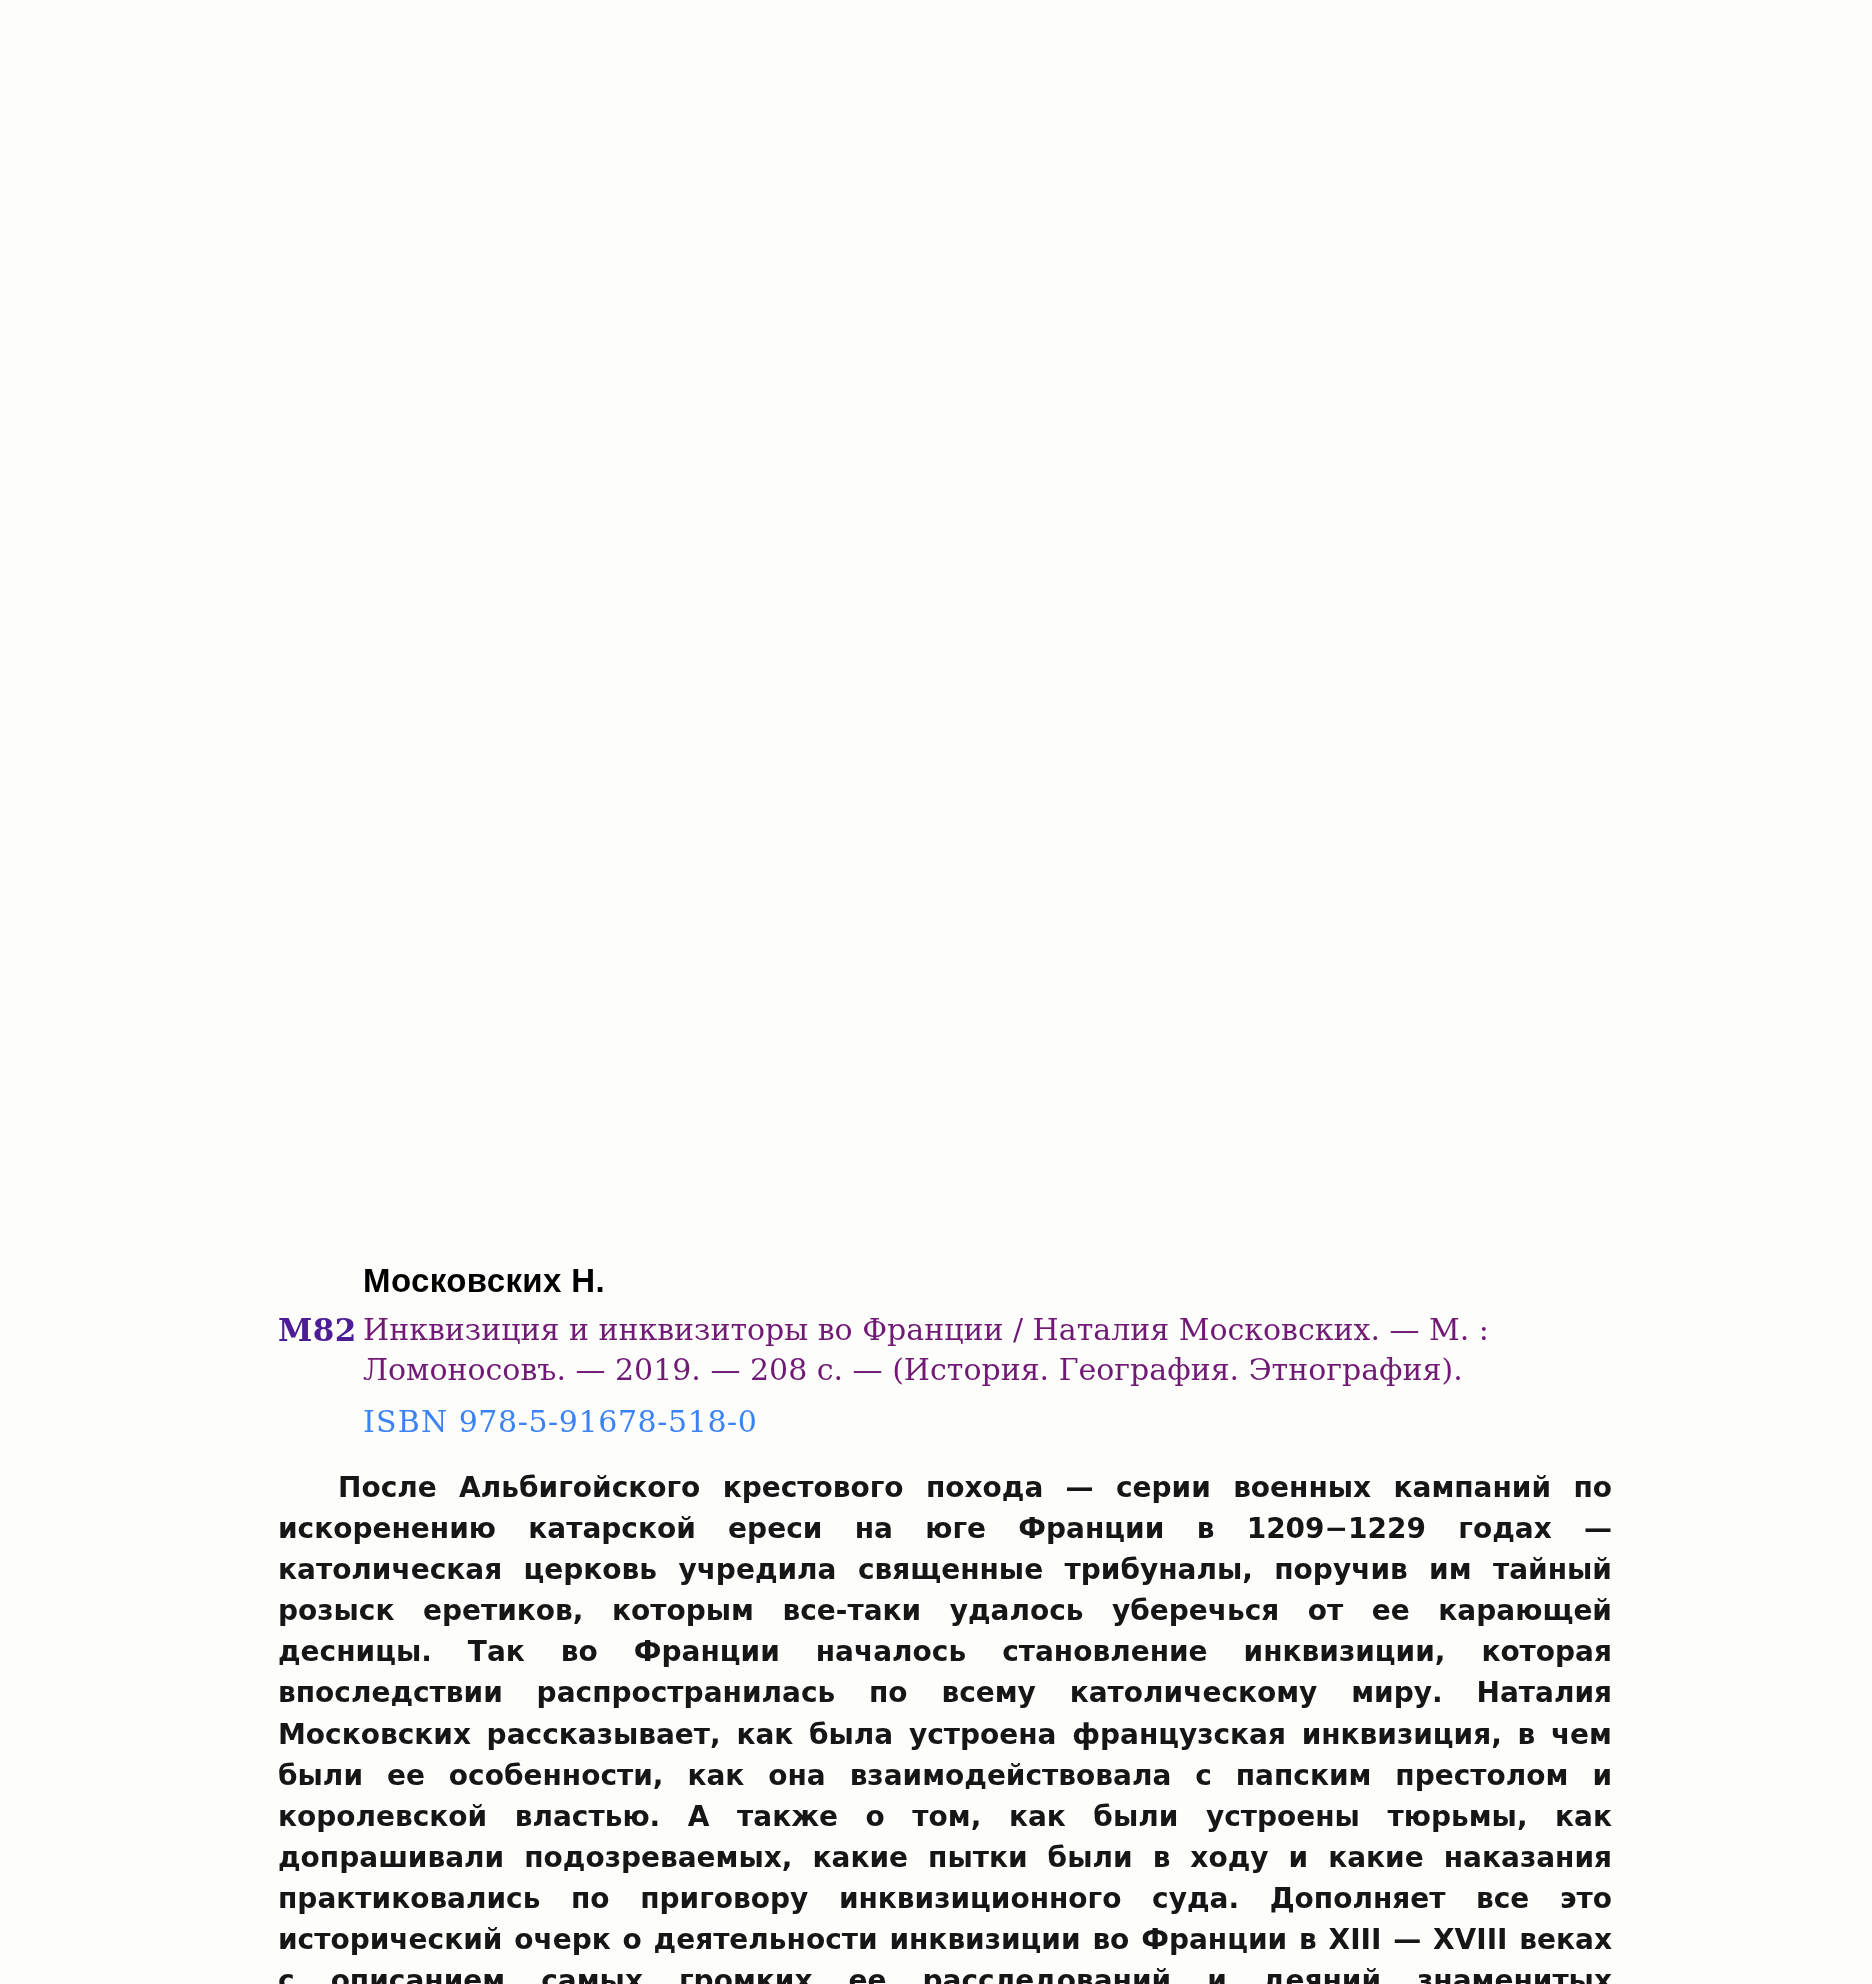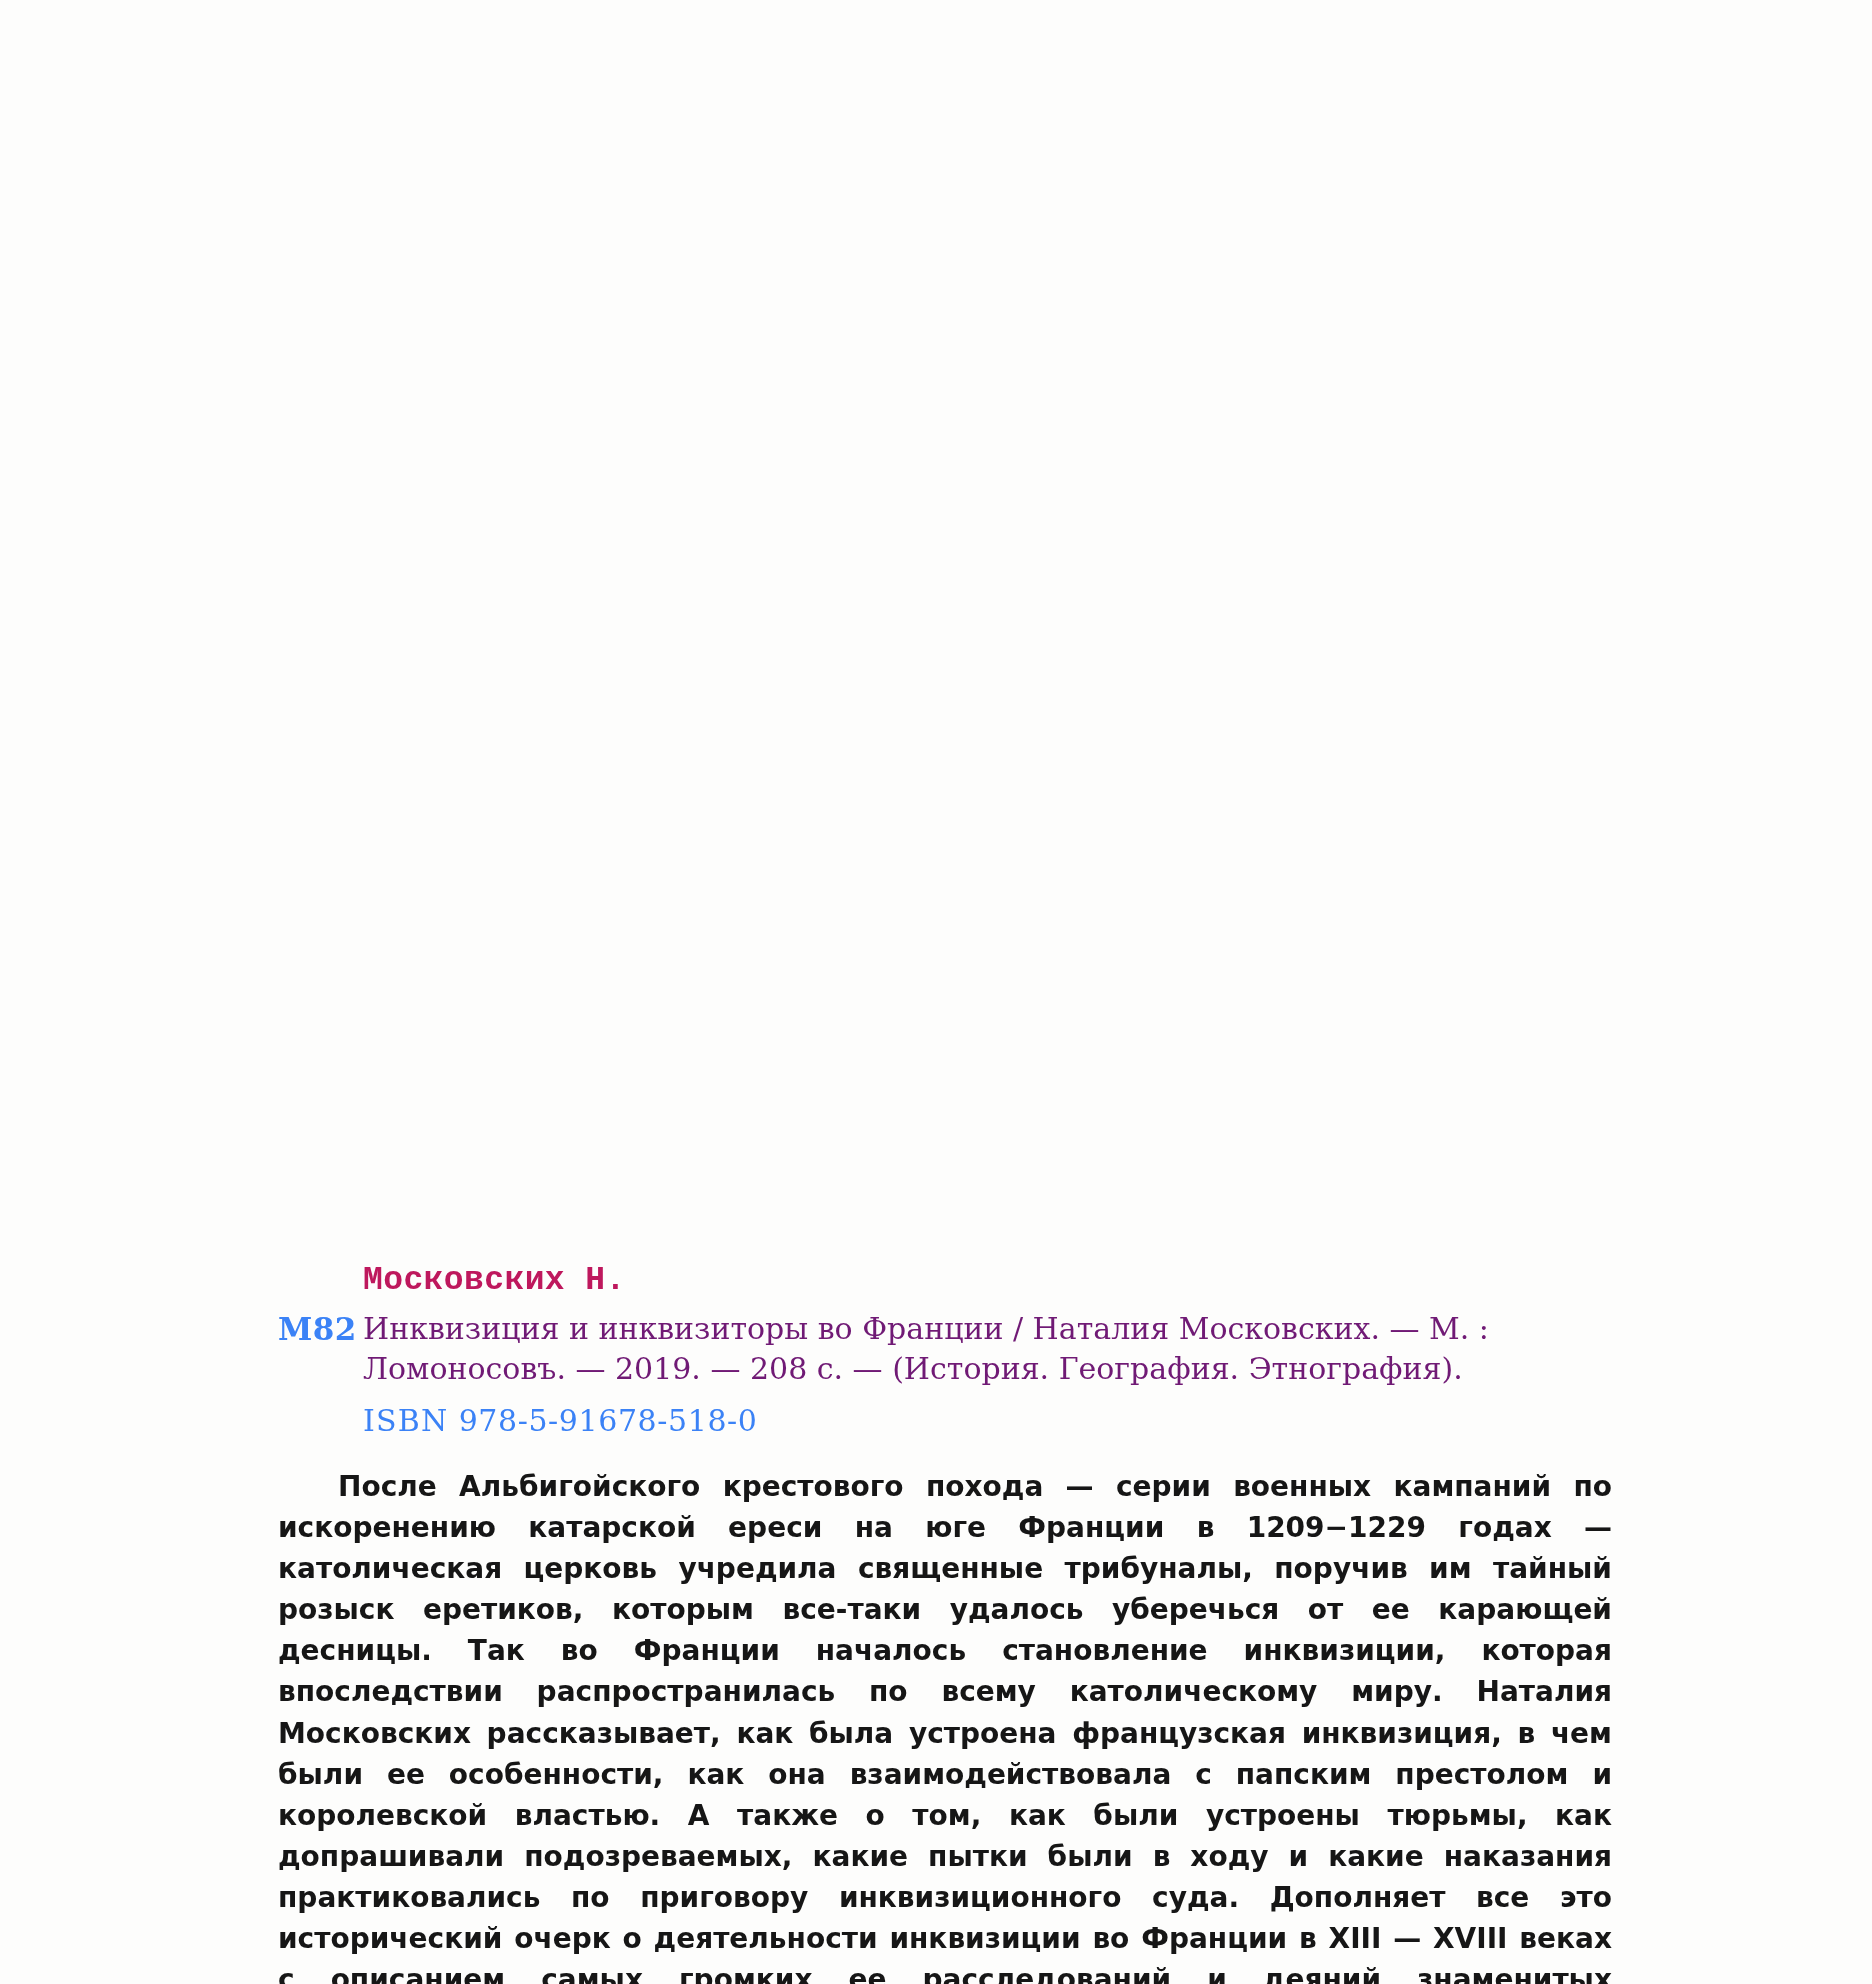--- a/index.html
+++ b/index.html
@@ -22,41 +22,41 @@
     height: 2804px;
     background: #fdfdfc;
   }
   .block {
     position: absolute;
     left: 278px;
     top: 1262px;
     width: 1334px;
   }
   .author-line {
-    font-family: Liberation Mono, monospace;
+    font-family: Liberation Sans, sans-serif;
     font-size: 33px;
     font-weight: 700;
     letter-spacing: 0.4px;
     margin-left: 85px;
     margin-bottom: 10.3px;
-    color: #be185d;
+    color: #000000;
   }
   .desc-row {
     display: flex;
     align-items: flex-start;
     font-size: 30px;
     line-height: 1.3;
   }
   .catalog-code {
     font-family: "DejaVu Serif", serif;
     font-weight: 700;
     font-size: 31px;
     width: 85px;
     flex: 0 0 85px;
-    color: #3b82f6;
+    color: #4c1d95;
     letter-spacing: 0.4px;
   }
   .desc-text {
     flex: 1 1 auto;
     font-family: "DejaVu Serif", serif;
     font-size: 30px;
     line-height: 1.33;
     color: #701a75;
   }
   .isbn {

